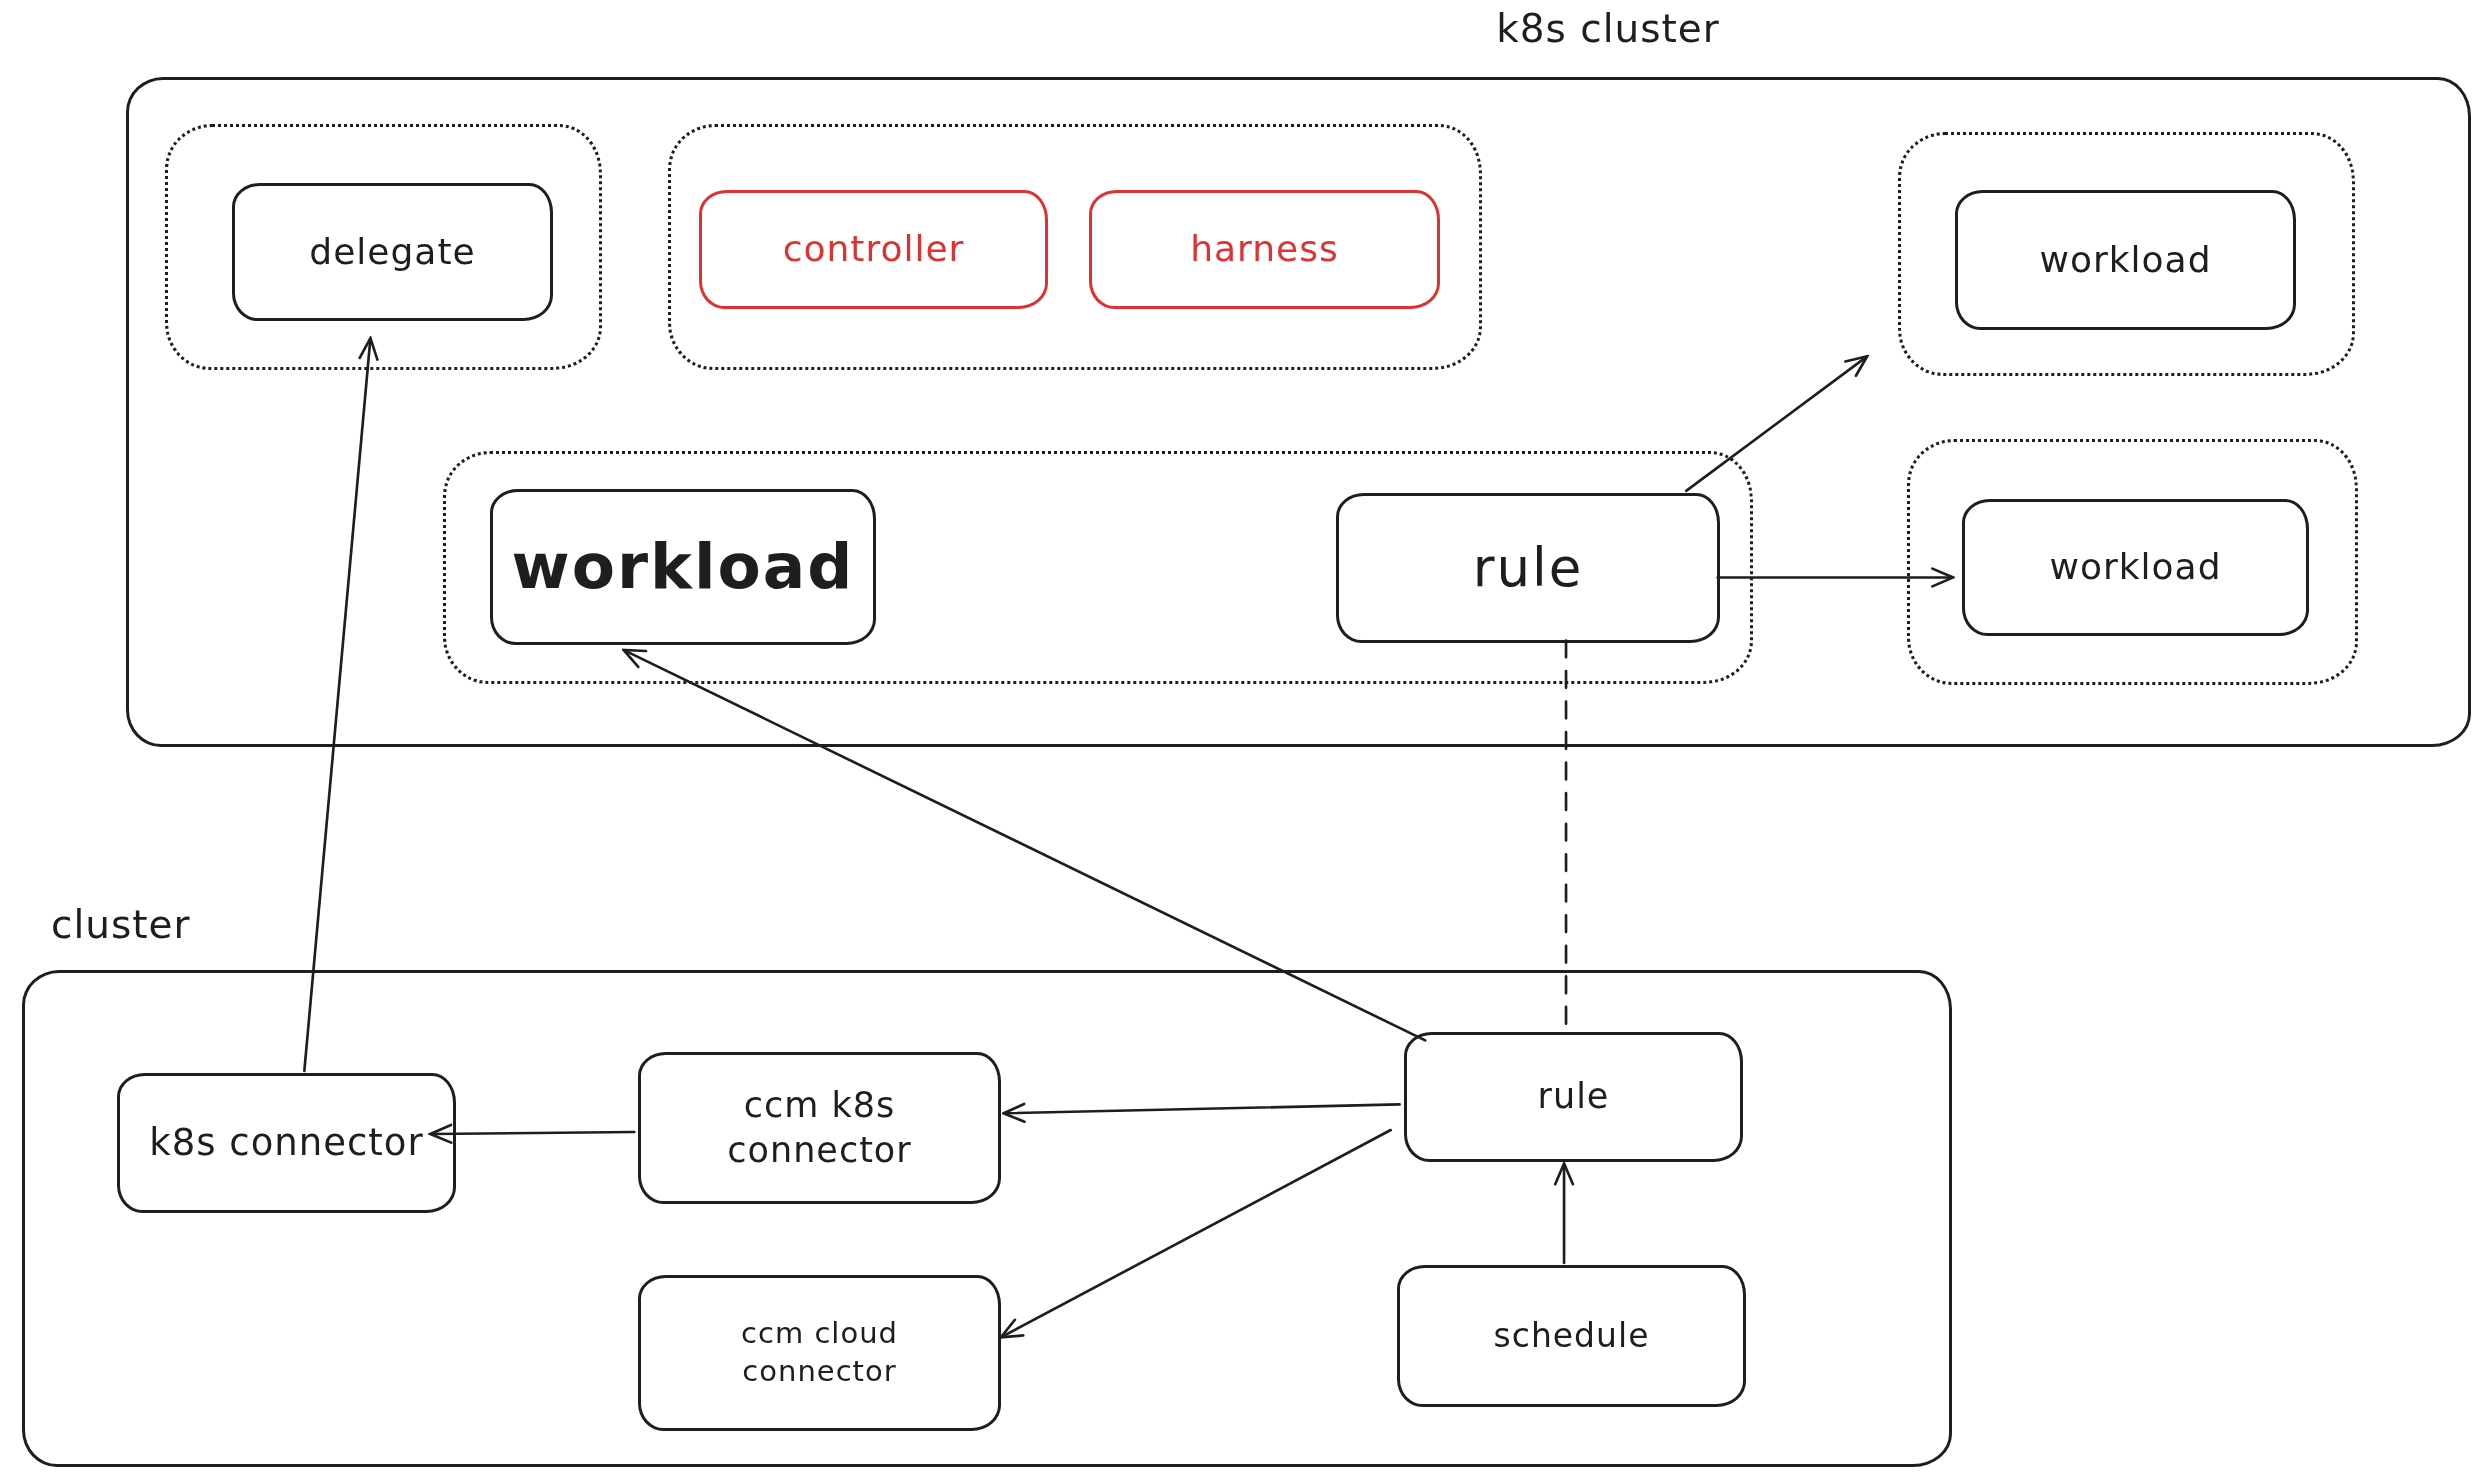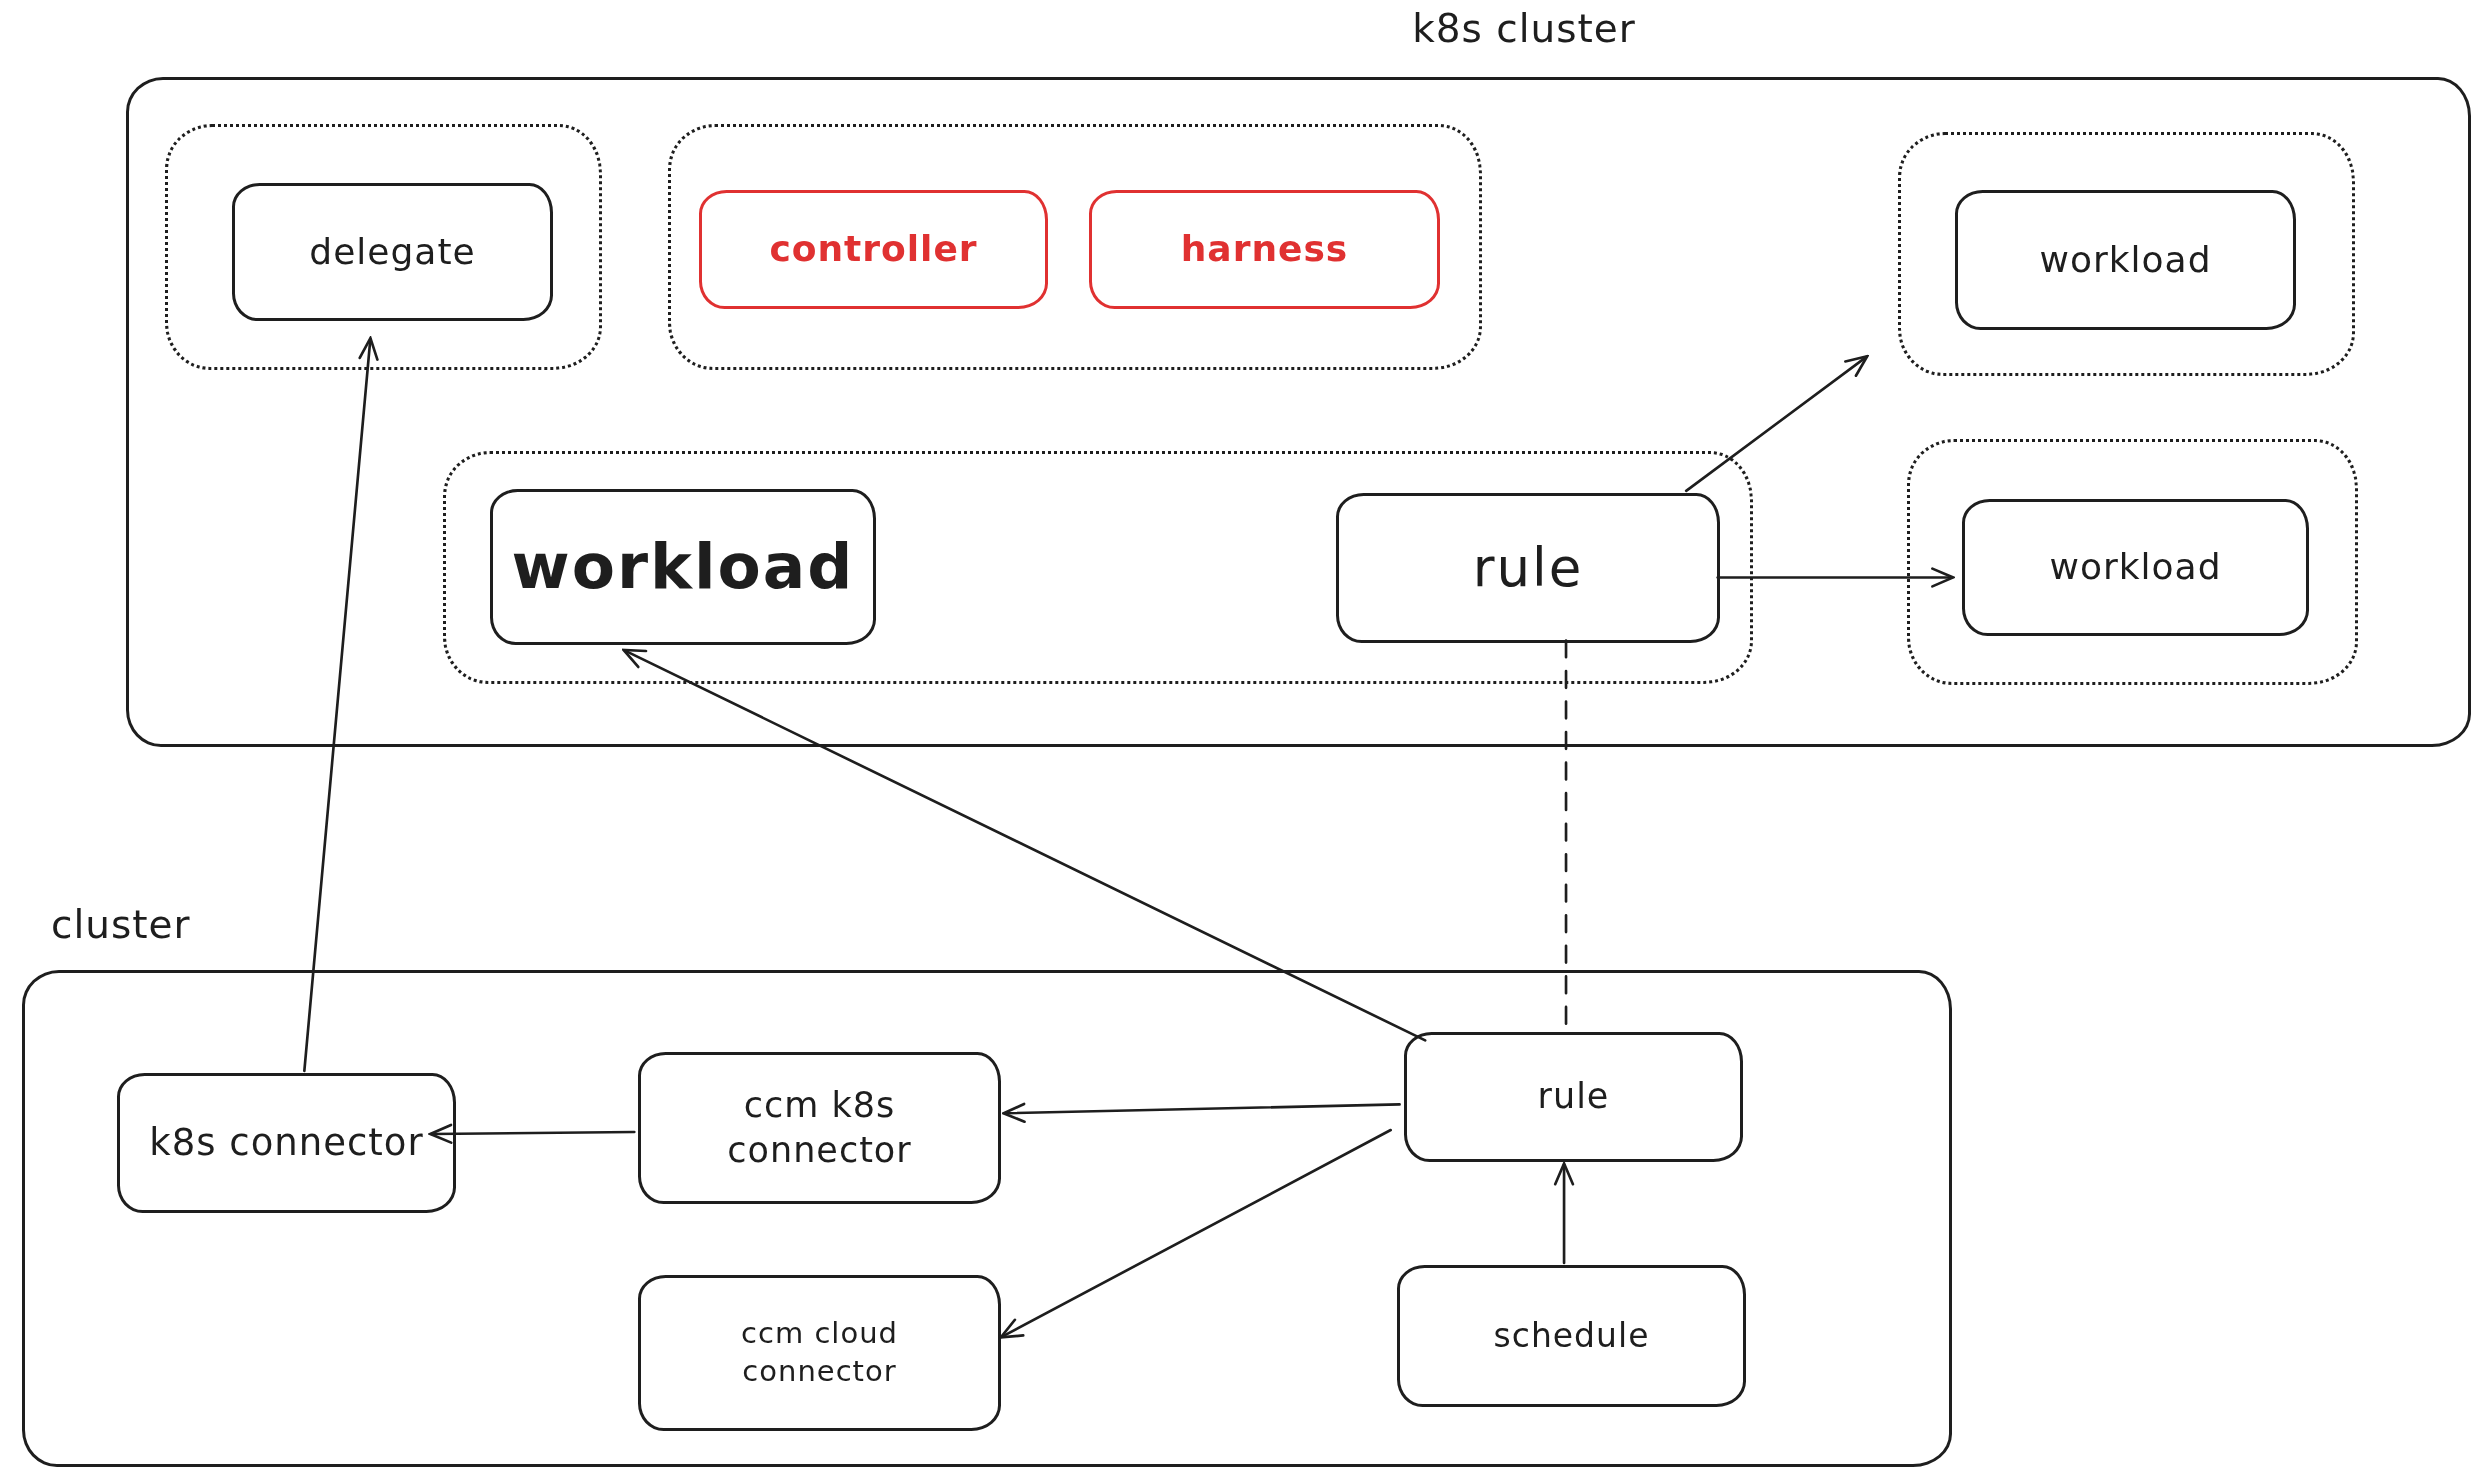--- a/index.html
+++ b/index.html
@@ -12,21 +12,21 @@
   .cluster {
     position:absolute; border:3px solid #1e1e1e; background:transparent;
     border-radius:37px 33px 39px 35px / 35px 39px 33px 37px;
   }
   .c-k8s    { left:126px; top:77px;  width:2339px; height:664px; }
   .c-harness{ left:21.7px;  top:970px; width:1924px; height:491px; }
 
   .cluster-label {
     position:absolute; font-size:39px; letter-spacing:1px; white-space:nowrap;
   }
-  .l-k8s     { left:1327px; top:5.9px; width:394px; text-align:center; }
+  .l-k8s     { left:1411px; top:5.9px; width:394px; text-align:center; }
   .l-harness { left:51px;  top:902px; }
 
   
   .group {
     position:absolute; border:3.3px dotted #1e1e1e;
     border-radius:47px 43px 49px 45px / 45px 49px 43px 47px;
   }
   .g-delegate { left:165px;  top:124px; width:431px;  height:240px; }
   .g-ctrl     { left:668px;  top:124px; width:808px;  height:240px; }
   .g-wl-tr    { left:1898px; top:132px; width:451px;  height:238px; }
@@ -34,21 +34,21 @@
   .g-wl-r     { left:1907px; top:439px; width:445px;  height:240px; }
 
   
   .node {
     position:absolute; border:3px solid #1e1e1e; background:#ffffff;
     display:flex; flex-direction:column; align-items:center; justify-content:center;
     text-align:center; font-size:36px; letter-spacing:1px; line-height:1.3;
     border-radius:27.6px 23.6px 29.6px 25.6px / 23.6px 29.6px 25.6px 27.6px;
     z-index:2;
   }
-  .node.red { border-color:#e03131; color:#e03131;font-weight:bold; }
+  .node.red { border-color:#e03131; color:#e03131; }
 
   .n-delegate   { left:232px;  top:183px;  width:315px; height:132px;text-align:center; }
   .n-controller { left:699px;  top:190px;  width:343px; height:113px; }
   .n-router     { left:1089px; top:190px;  width:345px; height:113px; }
   .n-wl-tr      { left:1955px; top:190px;  width:335px; height:134px; }
   .n-wl-main    { left:490px;  top:489px;  width:380px; height:150px; font-size:63px; font-weight:bold; letter-spacing:2px; }
   .n-rule-k8s   { left:1336px; top:493px;  width:378px; height:144px; font-size:53px; letter-spacing:2px; }
   .n-wl-r       { left:1962px; top:499px;  width:341px; height:131px; }
   .n-k8s-conn   { left:81px;   top:1073px; width:333px; height:134px; font-size:37px;margin-left:36px; }
   .n-ccm-k8s    { left:638px;  top:1052px; width:357px; height:146px; font-size:35px; }

